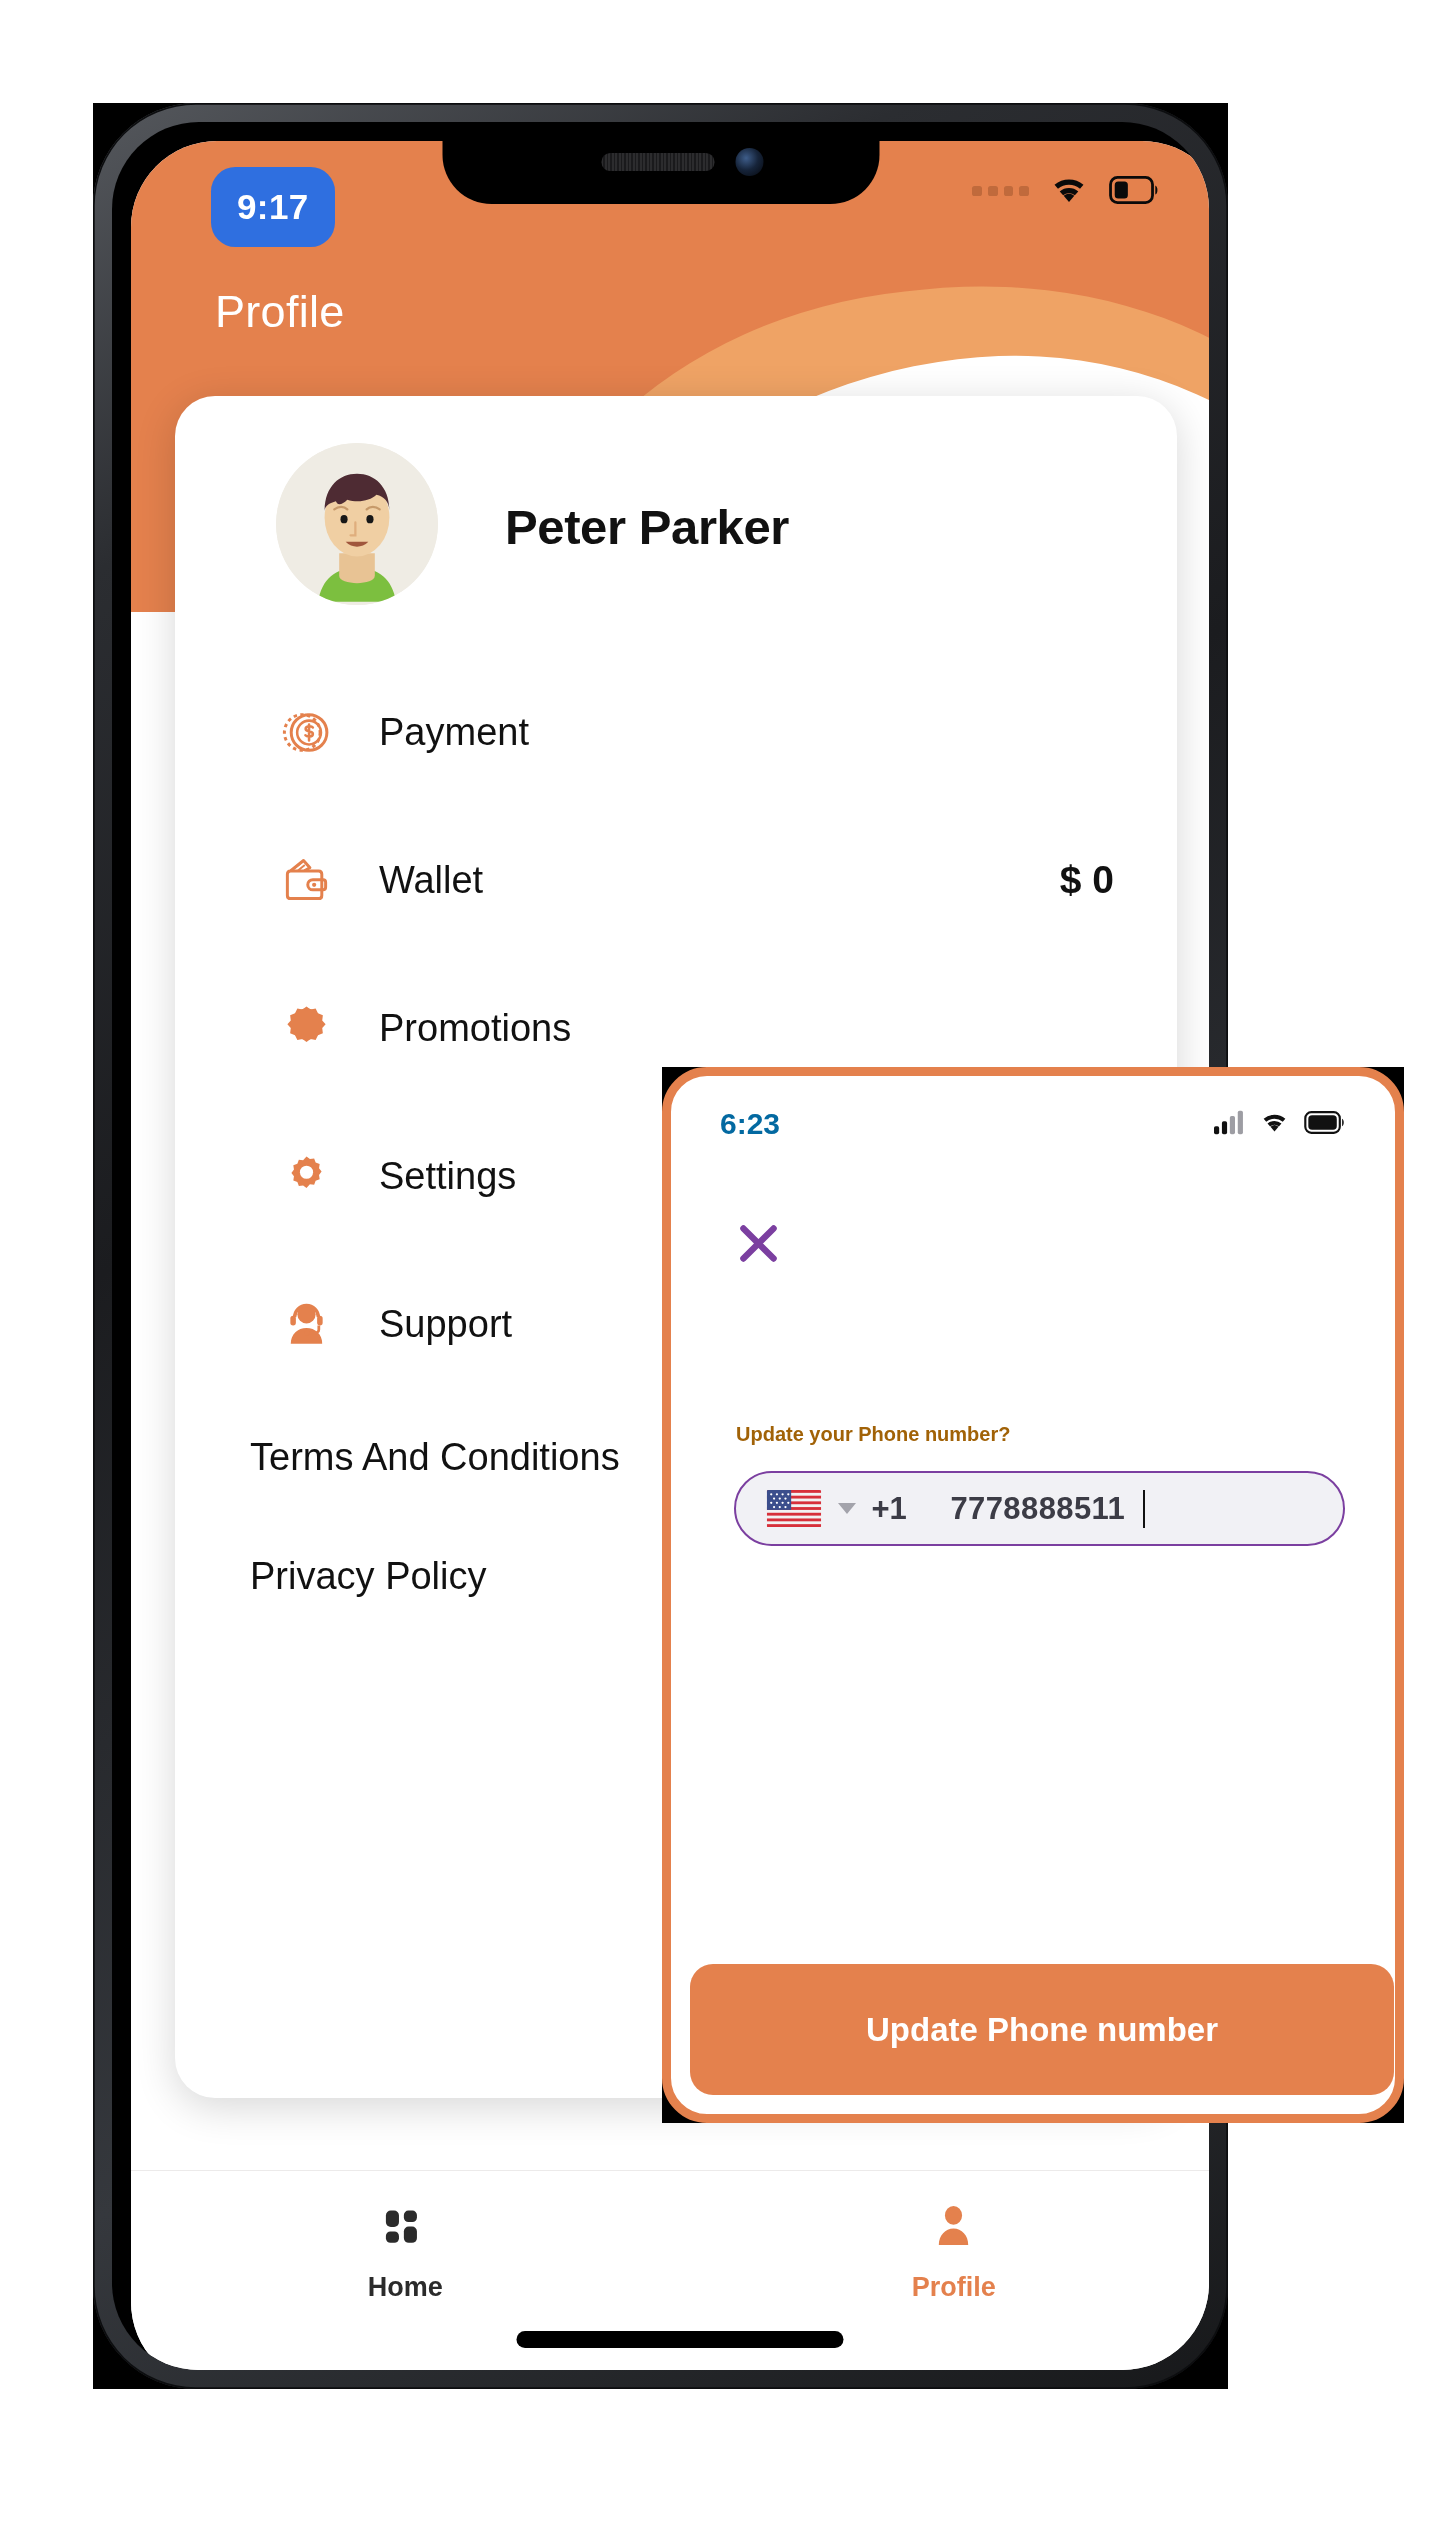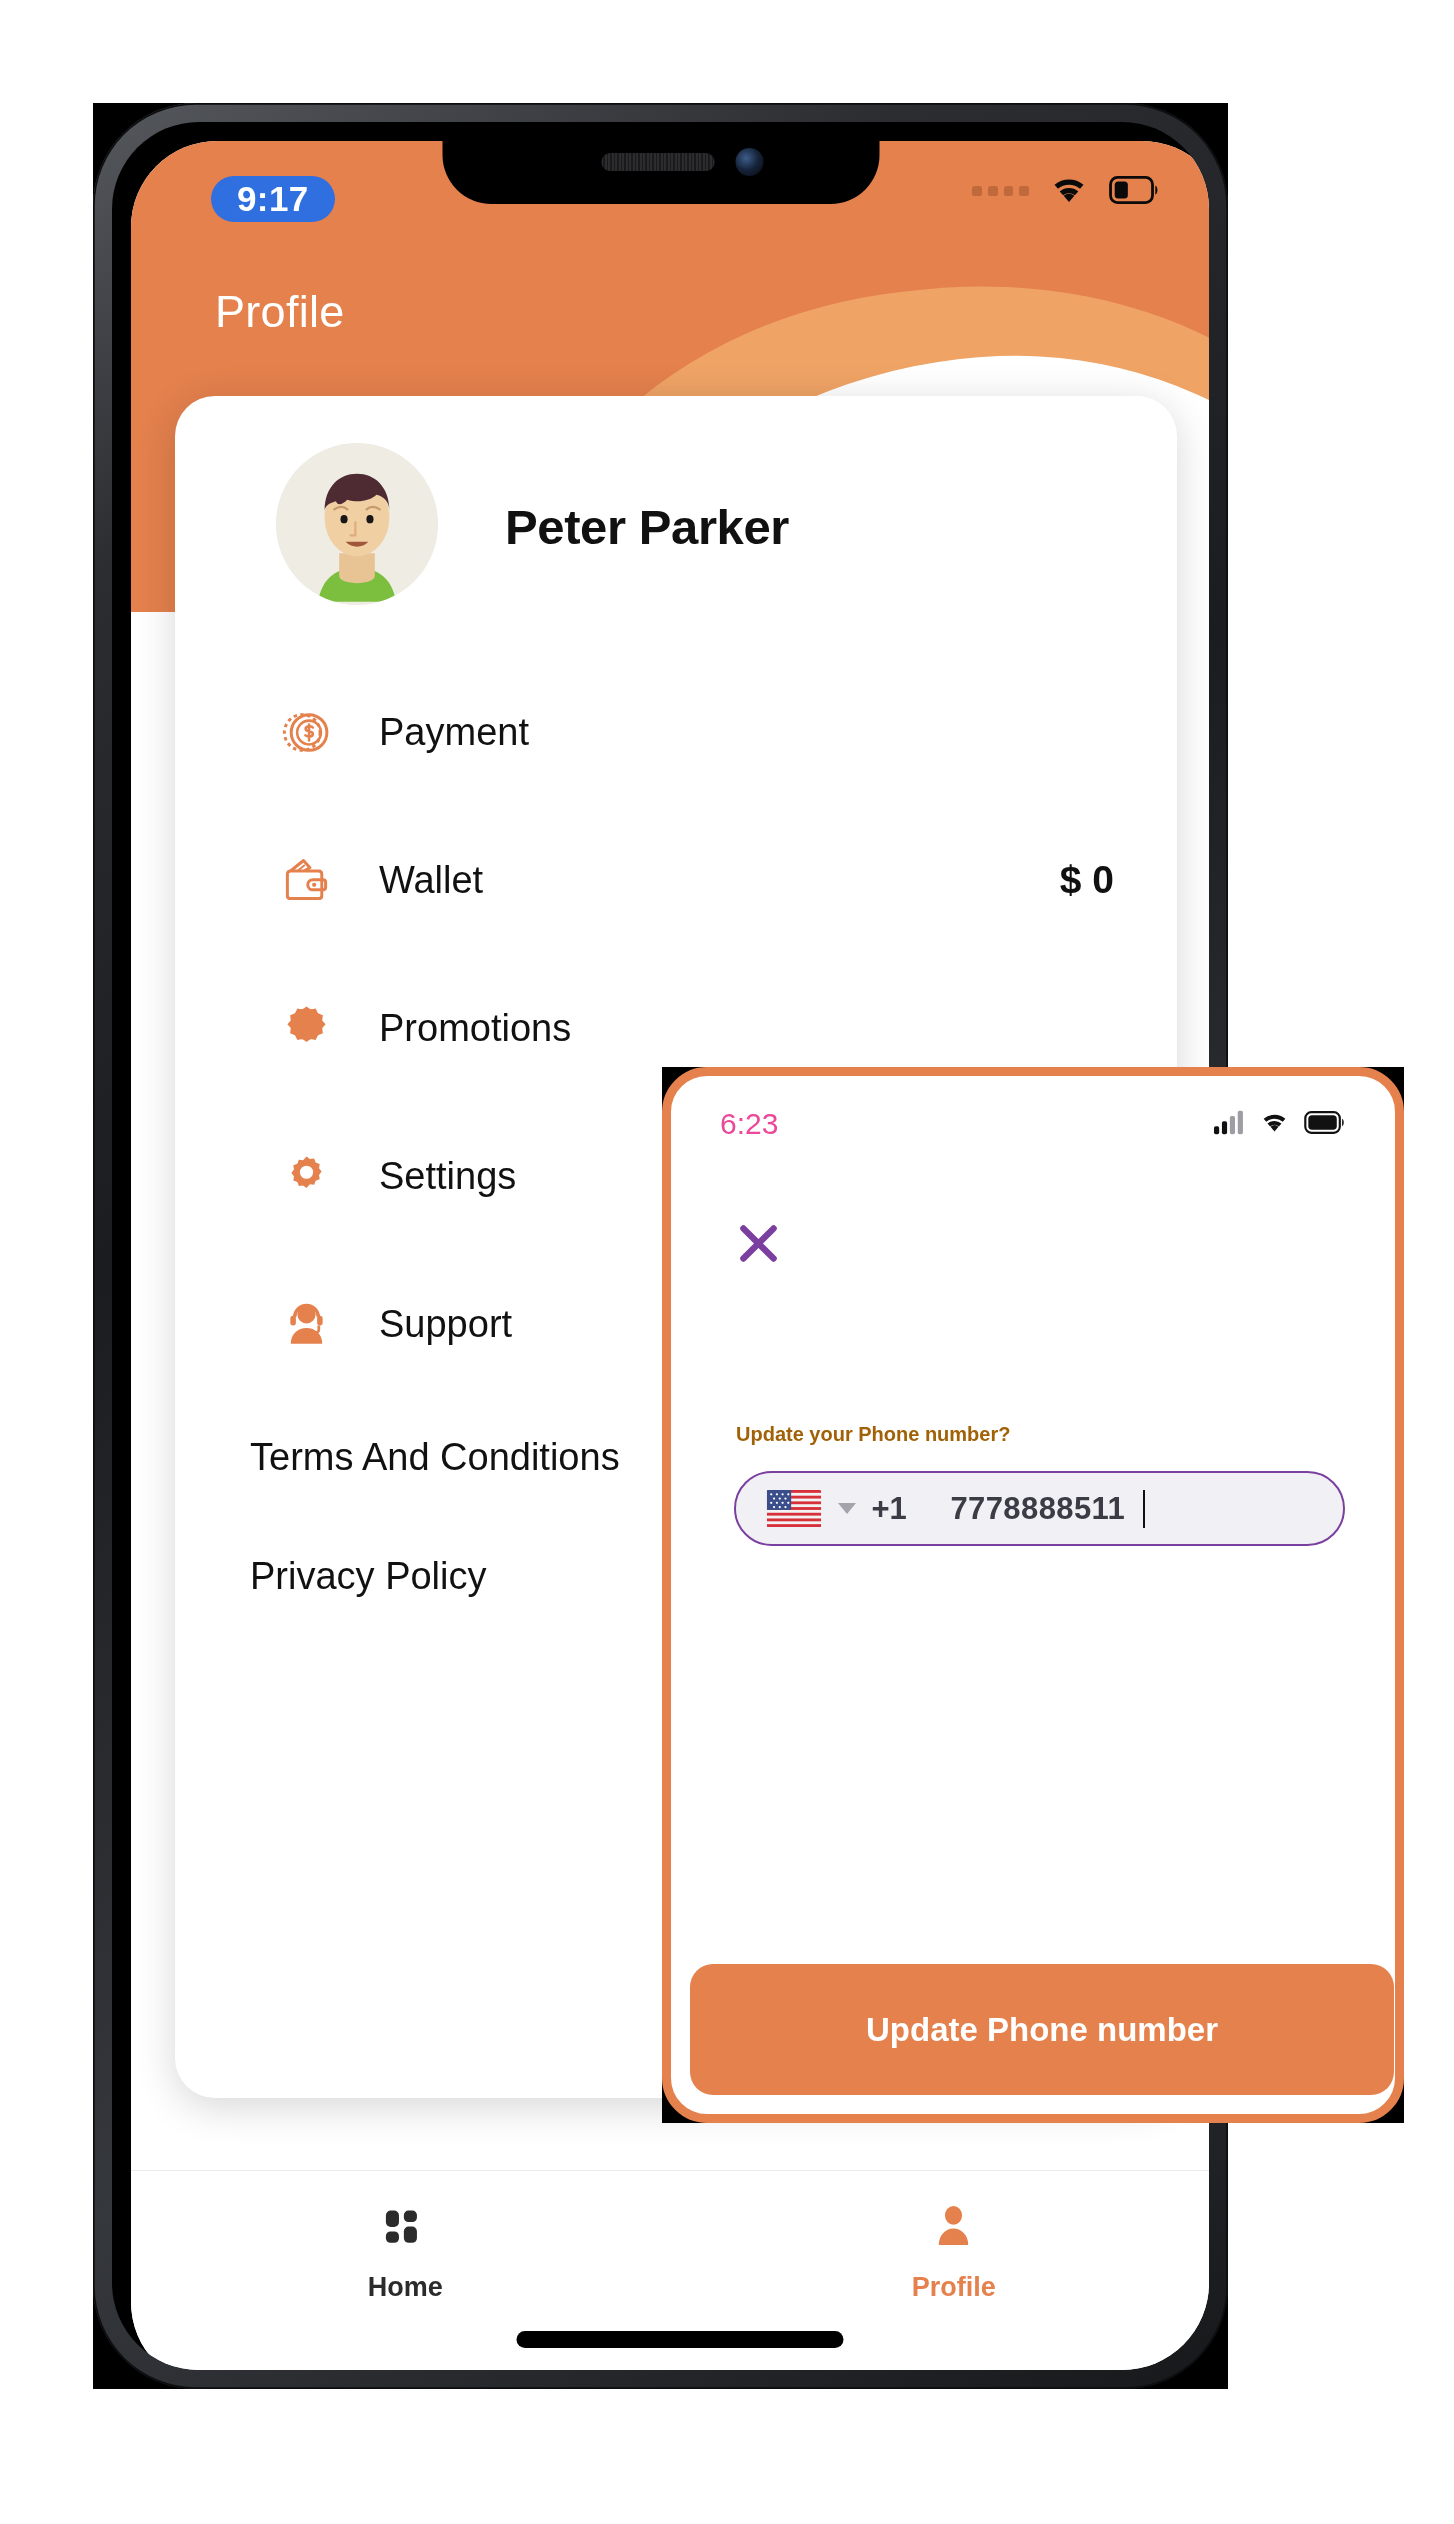--- a/index.html
+++ b/index.html
@@ -84,24 +84,24 @@
     position:absolute; left:293px; top:26px; width:28px; height:28px;
     border-radius:50%;
     background: radial-gradient(circle at 38% 36%, #3e5d8a 0%, #16243a 48%, #05070c 100%);
   }
 
   
   .statusbar {
     position:absolute; left:0; top:0; width:100%; height:105px; z-index:12;
   }
   .time-pill {
-    position:absolute; left:80px; top:35px;
+    position:absolute; left:80px; top:26px;
     background:#2f6fe0; color:#fff;
     font-size:35px; font-weight:600;
-    padding:3px 26px; border-radius:24.4px;
+    padding:20px 26px; border-radius:24.4px;
     letter-spacing:0.4px;
   }
   .status-right {
     position:absolute; right:68px; top:33px;
     display:flex; align-items:center; gap:19px;
   }
   .dots { display:flex; gap:6.1px; align-items:center; }
   .dots i { width:9.6px; height:9.6px; border-radius:2.6px; background:#c06a3c; display:block; }
 
   .page-title {
@@ -174,21 +174,21 @@
   }
   .modal-block-bg {
     position:absolute; left:662px; top:1067px; width:742px; height:1056px;
     background:#000; z-index:29;
   }
   .modal-status {
     position:absolute; left:0; top:0; width:100%; height:96px;
     display:flex; align-items:center; justify-content:space-between;
     padding:0 49px;
   }
-  .modal-time { font-size:30px; font-weight:400; color:#ec4899; }
+  .modal-time { font-size:30px; font-weight:700; color:#0369a1; }
   .modal-status-icons { display:flex; align-items:center; gap:14px; }
 
   .close-x {
     position:absolute; left:63px; top:143px;
     width:49px; height:49px;
   }
   .modal-q {
     position:absolute; left:65px; top:320px;
     font-size:20px; font-weight:700; color:#a16207;margin-top:27px;
   }

